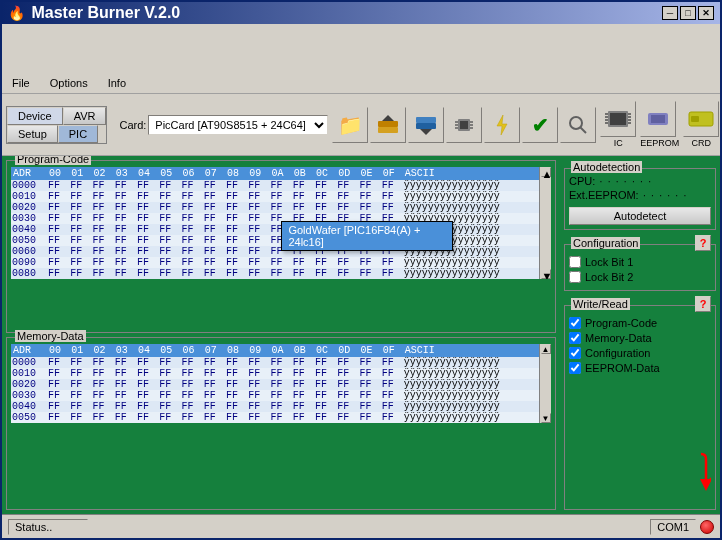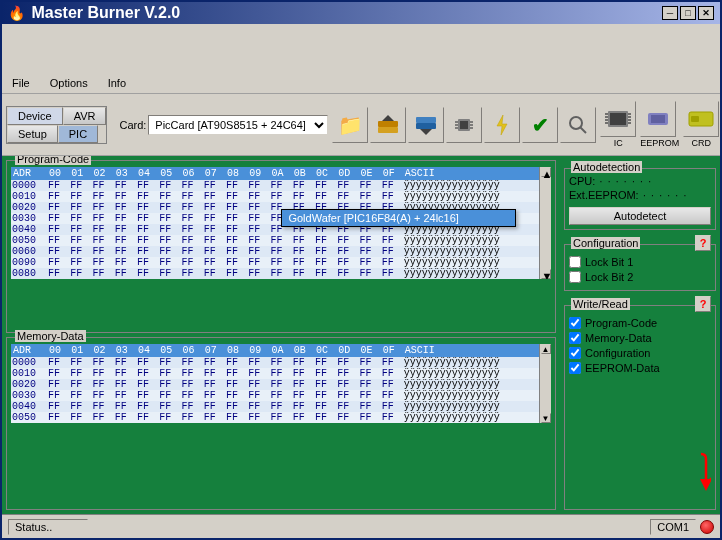--- a/index.html
+++ b/index.html
@@ -293,23 +293,23 @@
       border: 1px solid #800000;
     }
 
     
     .dropdown-popup {
       position: absolute;
       background: white;
       border: 1px solid #000;
       z-index: 100;
       font-size: 11px;
-      top: 84px;
+      top: 96px;
       left: 170px;
-      width: 235px;
+      width: 172px;
       box-shadow: 2px 2px 4px rgba(0,0,0,0.3);
     }
     .dropdown-popup-item {
       padding: 2px 6px;
       cursor: pointer;
     }
     .dropdown-popup-item.highlighted {
       background: #4a90d9;
       color: white;
     }

